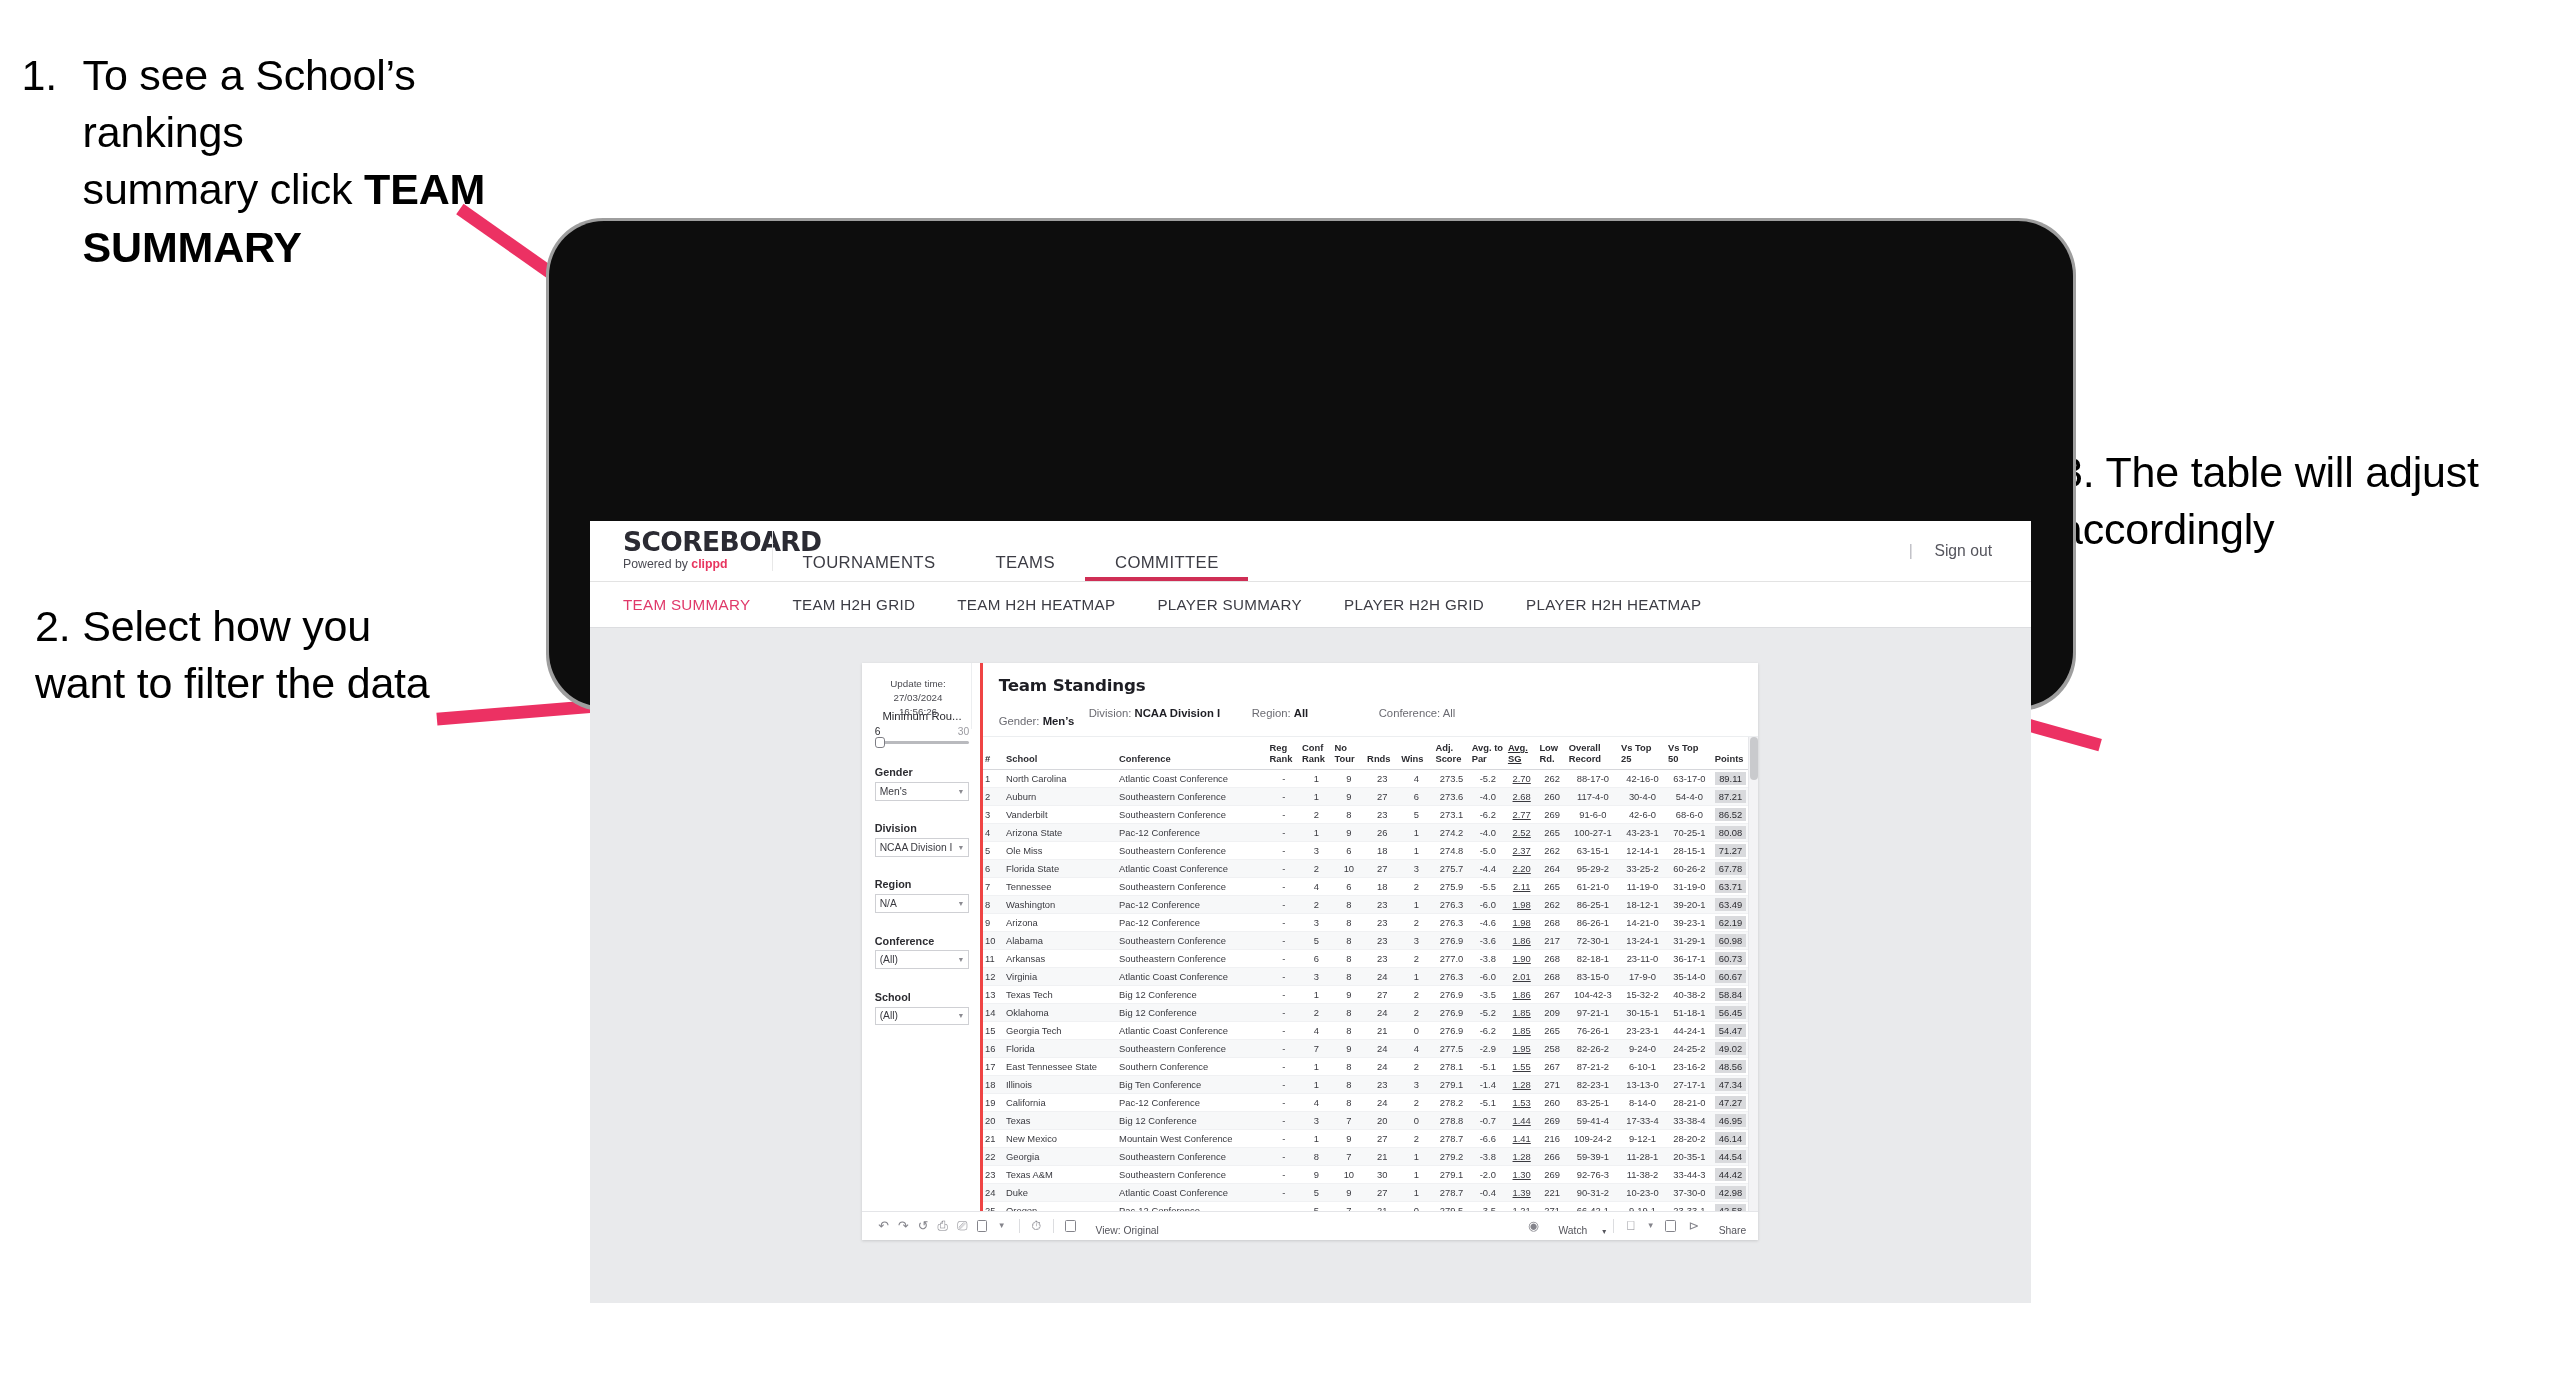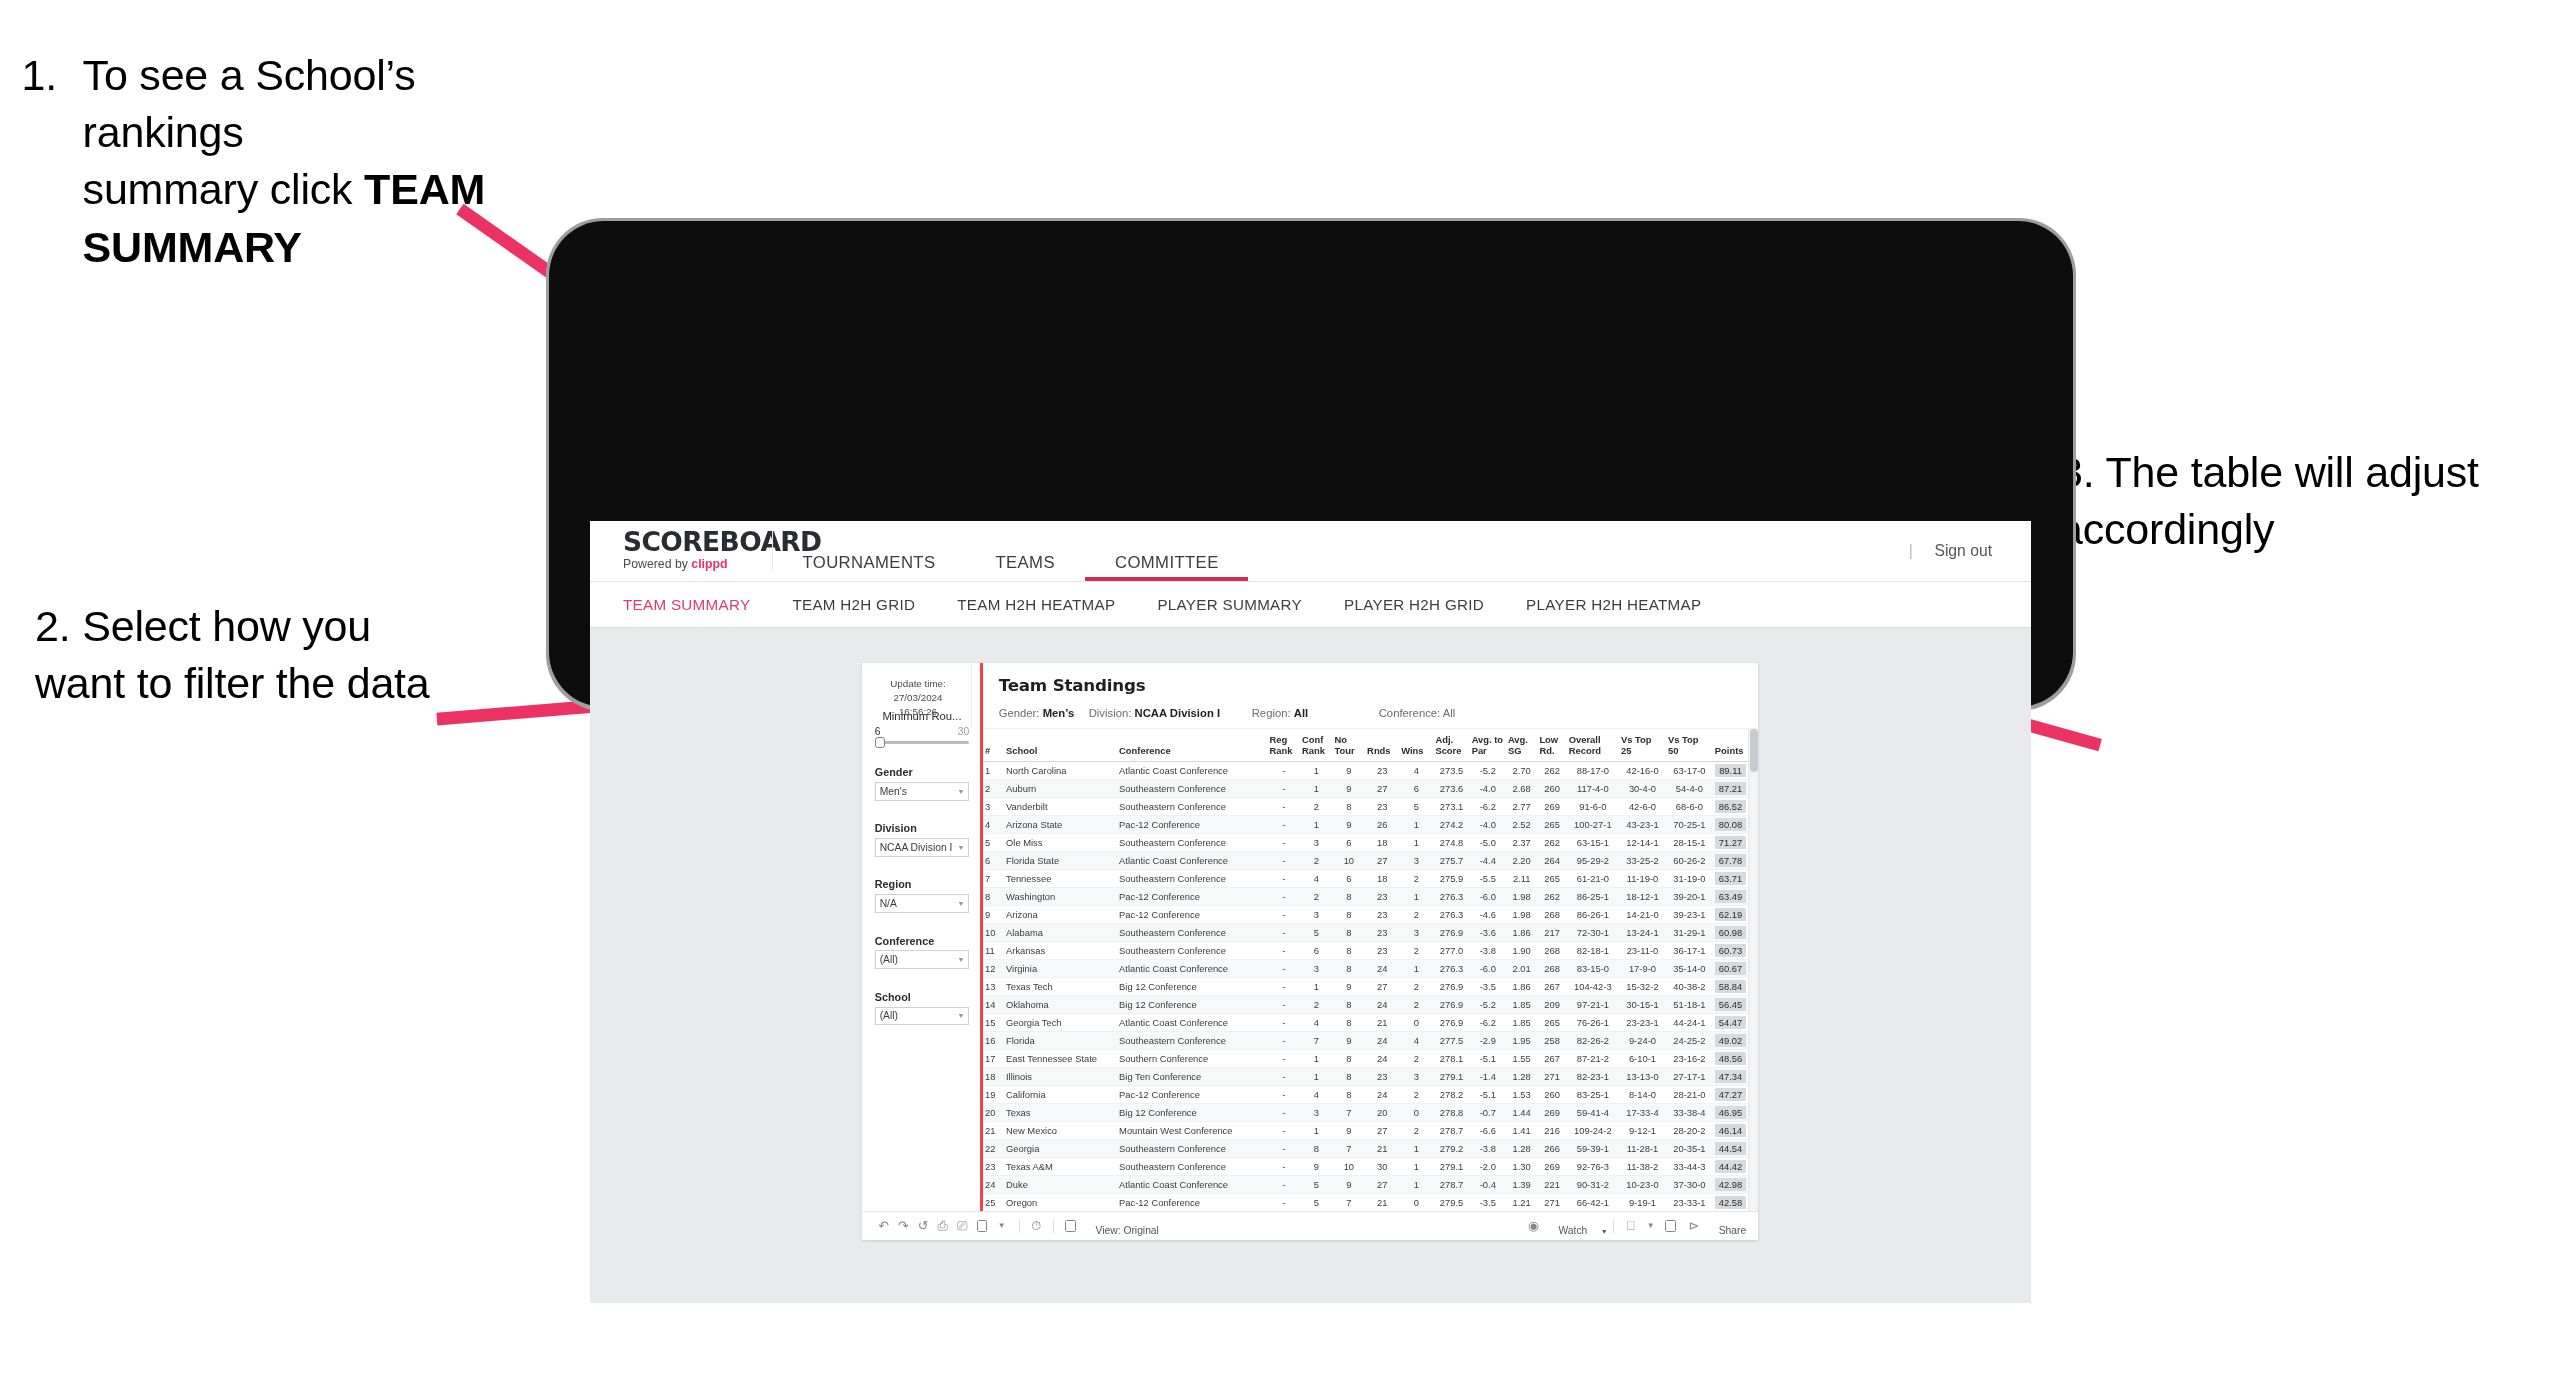--- a/index.html
+++ b/index.html
@@ -158,21 +158,21 @@
     position: absolute; left: 0; top: 0; text-align: center;
   }
   #titlearea { padding: 11.8px 0 9.8px 15.7px; flex: 1; }
   #viz-title {
     font-family: "DejaVu Sans", sans-serif;
     font-size: 16.7px; font-weight: bold; color: #1e1e24; letter-spacing: -0.2px;
   }
   #criteria { display: flex; margin-top: 11.8px; font-size: 11.3px; }
   #criteria .crit { color: #6b6b72; }
   #criteria .crit b { color: #1e1e24; font-weight: bold; }
-  #criteria .c0 { width: 90px; }
+  #criteria .c0 { width: 90px; margin-top: 8px; }
   #criteria .c1 { width: 163px; }
   #criteria .c2 { width: 127px; }
 
   
   #tablewrap { flex: 1 1 auto; min-height: 0; display: flex; overflow: hidden; }
   #tablescroll { flex: 1 1 auto; min-width: 0; }
   table.stand { width: 100%; border-collapse: collapse; table-layout: fixed; }
   table.stand th {
     font-size: 9.4px; font-weight: bold; color: #2c2c31;
     vertical-align: bottom; text-align: left;
@@ -187,21 +187,21 @@
     white-space: nowrap; overflow: hidden;
   }
   table.stand tr:nth-child(even) td { background: #f7f8f9; }
   .col-rank  { width: 19.7px; text-align: left; }
   .col-school{ width: 106px; }
   .col-conf  { width: 141px; }
   .col-n     { width: 30.5px; text-align: center; }
   .col-n2    { width: 32px; text-align: center; }
   .col-sc    { width: 34px; text-align: center; }
   .col-par   { width: 34px; text-align: center; }
-  .col-sg    { width: 29.5px; text-align: center; }
+  .col-sg    { width: 29.5px; text-align: center; text-decoration: underline; }
   .col-low   { width: 27.5px; text-align: center; }
   .col-rec   { width: 49px; text-align: center; }
   .col-t25   { width: 44px; text-align: center; }
   .col-t50   { width: 44px; text-align: center; }
   .col-pts   { width: 33px; text-align: center; }
   td.ptscell { padding: 1px 2px; }
   td.ptscell span {
     display: block; background: #d9dadd; color: #2c2c31;
     padding: 1px 0; text-align: center;
   }

